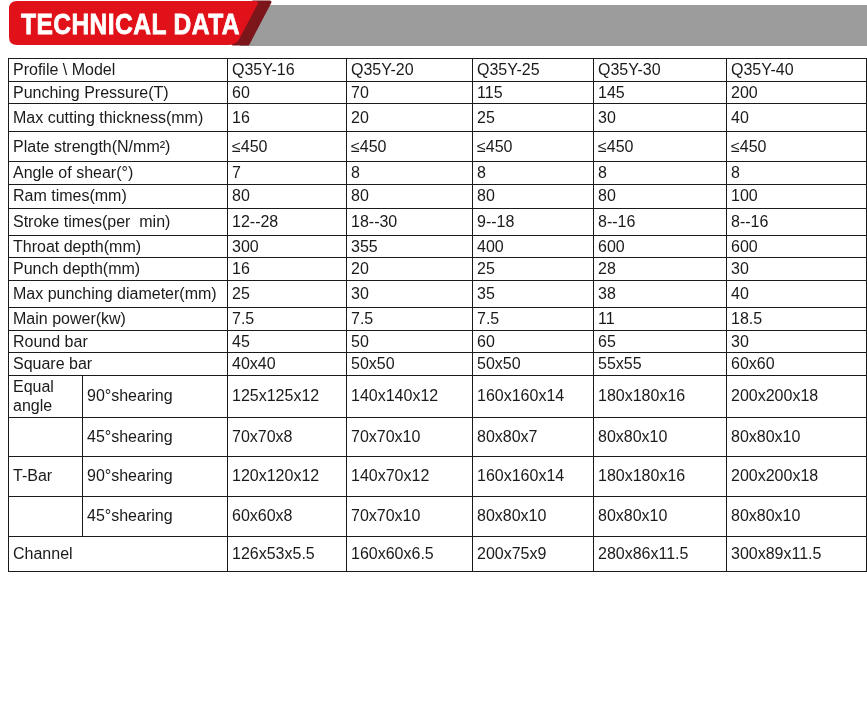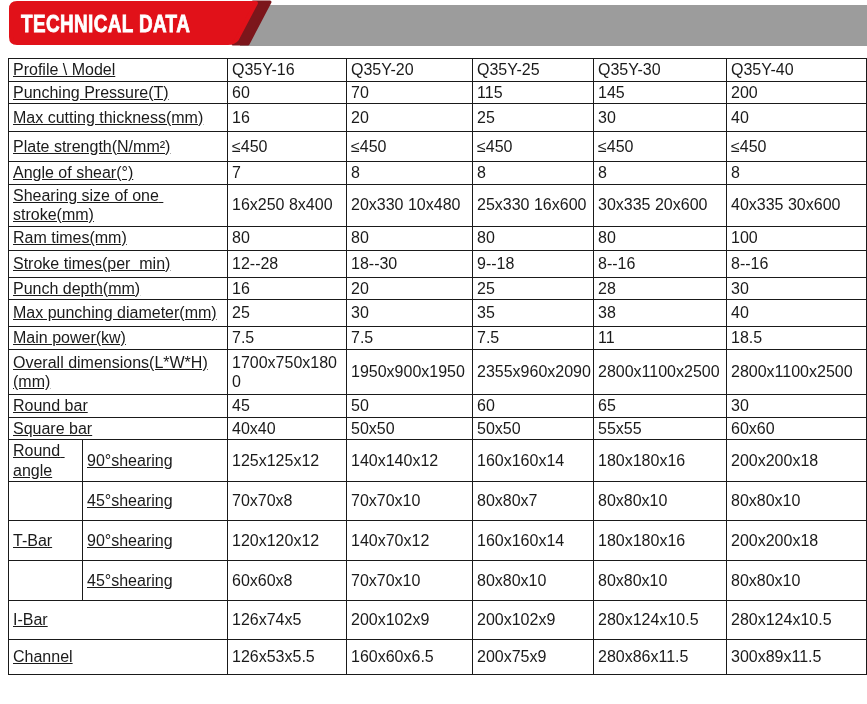--- a/index.html
+++ b/index.html
@@ -5,39 +5,39 @@
   html,body { margin:0; padding:0; }
   body {
     width:867px; height:704px; overflow:hidden; background:#ffffff;
     font-family:"Liberation Sans", sans-serif; position:relative;
   }
   
   .banner { position:absolute; left:0; top:0; width:867px; height:52px; }
   .banner svg { position:absolute; left:0; top:0; }
   .banner-title {
     position:absolute; left:21px; top:6px; height:40px;
-    color:#ffffff; font-size:23px; font-weight:bold; line-height:36px;
+    color:#ffffff; font-size:30px; font-weight:bold; line-height:36px;
     white-space:nowrap;
   }
   .banner-title span {
     display:inline-block; transform:scaleX(0.82); transform-origin:0 50%;
     letter-spacing:0.5px; -webkit-text-stroke:0.8px #ffffff;
   }
   
   table.spec {
     position:absolute; left:8px; top:58px; width:858px;
     border-collapse:collapse; table-layout:fixed;
   }
   table.spec td {
     border:1.6px solid #1a1a1a;
     padding:1px 2px 1px 4px;
     font-size:16px; line-height:1.22; color:#1a1a1a;
     vertical-align:middle; overflow:hidden;
   }
-  td.lbl { white-space:pre-wrap;text-decoration:underline; }
+  td.lbl { white-space:pre-wrap; }
   td.val { word-break:break-all; }
 </style>
 </head>
 <body>
 
 <div class="banner">
   <svg width="867" height="52">
     <rect x="240" y="5" width="627" height="41" fill="#9c9c9c"></rect>
     <polygon points="253,2 270,2 248,44 233,44" fill="#7c161b" stroke="#7c161b" stroke-width="3" stroke-linejoin="round"></polygon>
     <path d="M17,3 L256,3 L237,39 Q234,43 228,43 L17,43 Q11,43 11,37 L11,9 Q11,3 17,3 Z" fill="#e11119" stroke="#e11119" stroke-width="4" stroke-linejoin="round"></path>
@@ -93,44 +93,44 @@
     <td class="val">≤450</td>
   </tr>
   <tr style="height:21px">
     <td class="lbl" colspan="2">Angle of shear(°)</td>
     <td class="val">7</td>
     <td class="val">8</td>
     <td class="val">8</td>
     <td class="val">8</td>
     <td class="val">8</td>
   </tr>
-  <tr style="height:40px">
-    <td class="lbl" colspan="2">Shearing size of one stroke(mm)</td>
-    <td class="val">16x250 8x400</td>
-    <td class="val">20x330 10x480</td>
-    <td class="val">25x330 16x600</td>
-    <td class="val">30x335 20x600</td>
-    <td class="val">40x335 30x600</td>
-  </tr>
   <tr style="height:24px">
     <td class="lbl" colspan="2">Ram times(mm)</td>
     <td class="val">80</td>
     <td class="val">80</td>
     <td class="val">80</td>
     <td class="val">80</td>
     <td class="val">100</td>
   </tr>
   <tr style="height:27px">
     <td class="lbl" colspan="2">Stroke times(per  min)</td>
     <td class="val">12--28</td>
     <td class="val">18--30</td>
     <td class="val">9--18</td>
     <td class="val">8--16</td>
     <td class="val">8--16</td>
   </tr>
+  <tr style="height:21px">
+    <td class="lbl" colspan="2">Throat depth(mm)</td>
+    <td class="val">300</td>
+    <td class="val">355</td>
+    <td class="val">400</td>
+    <td class="val">600</td>
+    <td class="val">600</td>
+  </tr>
   <tr style="height:19px">
     <td class="lbl" colspan="2">Punch depth(mm)</td>
     <td class="val">16</td>
     <td class="val">20</td>
     <td class="val">25</td>
     <td class="val">28</td>
     <td class="val">30</td>
   </tr>
   <tr style="height:27px">
     <td class="lbl" colspan="2">Max punching diameter(mm)</td>
@@ -141,47 +141,39 @@
     <td class="val">40</td>
   </tr>
   <tr style="height:23px">
     <td class="lbl" colspan="2">Main power(kw)</td>
     <td class="val">7.5</td>
     <td class="val">7.5</td>
     <td class="val">7.5</td>
     <td class="val">11</td>
     <td class="val">18.5</td>
   </tr>
-  <tr style="height:45px">
-    <td class="lbl" colspan="2">Overall dimensions(L*W*H)(mm)</td>
-    <td class="val">1700x750x1800</td>
-    <td class="val">1950x900x1950</td>
-    <td class="val">2355x960x2090</td>
-    <td class="val">2800x1100x2500</td>
-    <td class="val">2800x1100x2500</td>
-  </tr>
   <tr style="height:21px">
     <td class="lbl" colspan="2">Round bar</td>
     <td class="val">45</td>
     <td class="val">50</td>
     <td class="val">60</td>
     <td class="val">65</td>
     <td class="val">30</td>
   </tr>
   <tr style="height:20px">
     <td class="lbl" colspan="2">Square bar</td>
     <td class="val">40x40</td>
     <td class="val">50x50</td>
     <td class="val">50x50</td>
     <td class="val">55x55</td>
     <td class="val">60x60</td>
   </tr>
 
   <tr style="height:40px">
-    <td class="lbl">Round angle</td>
+    <td class="lbl">Equal angle</td>
     <td class="lbl">90°shearing</td>
     <td class="val">125x125x12</td>
     <td class="val">140x140x12</td>
     <td class="val">160x160x14</td>
     <td class="val">180x180x16</td>
     <td class="val">200x200x18</td>
   </tr>
   <tr style="height:39px">
     <td class="lbl"></td>
     <td class="lbl">45°shearing</td>
@@ -203,28 +195,20 @@
   <tr style="height:40px">
     <td class="lbl"></td>
     <td class="lbl">45°shearing</td>
     <td class="val">60x60x8</td>
     <td class="val">70x70x10</td>
     <td class="val">80x80x10</td>
     <td class="val">80x80x10</td>
     <td class="val">80x80x10</td>
   </tr>
 
-  <tr style="height:39px">
-    <td class="lbl" colspan="2">I-Bar</td>
-    <td class="val">126x74x5</td>
-    <td class="val">200x102x9</td>
-    <td class="val">200x102x9</td>
-    <td class="val">280x124x10.5</td>
-    <td class="val">280x124x10.5</td>
-  </tr>
   <tr style="height:35px">
     <td class="lbl" colspan="2">Channel</td>
     <td class="val">126x53x5.5</td>
     <td class="val">160x60x6.5</td>
     <td class="val">200x75x9</td>
     <td class="val">280x86x11.5</td>
     <td class="val">300x89x11.5</td>
   </tr>
 
 </tbody>

